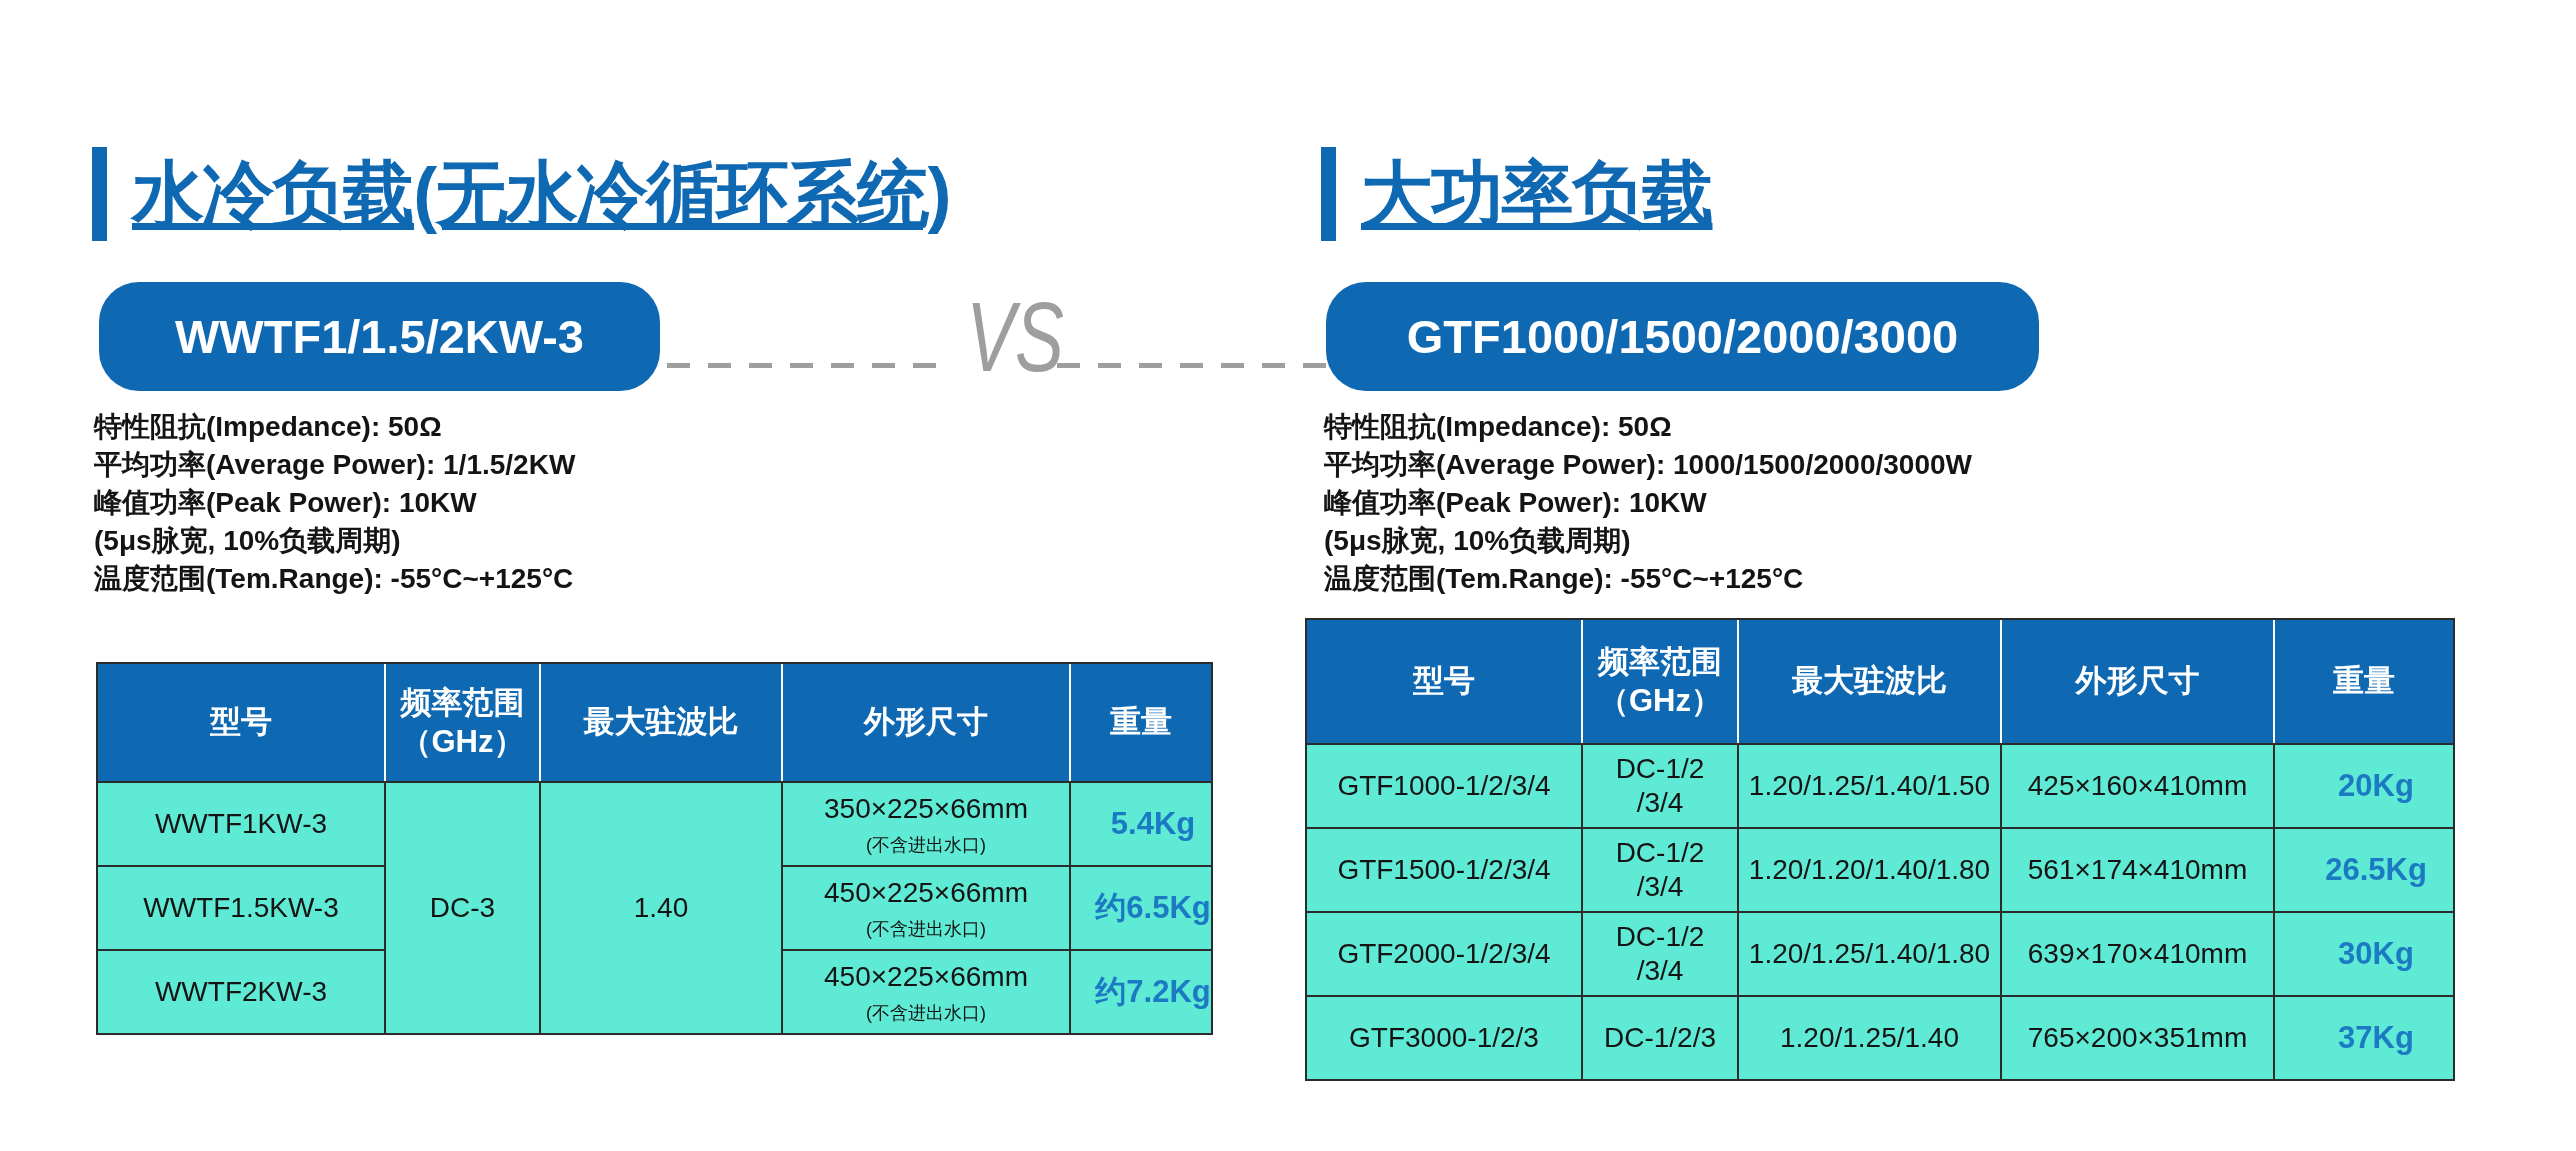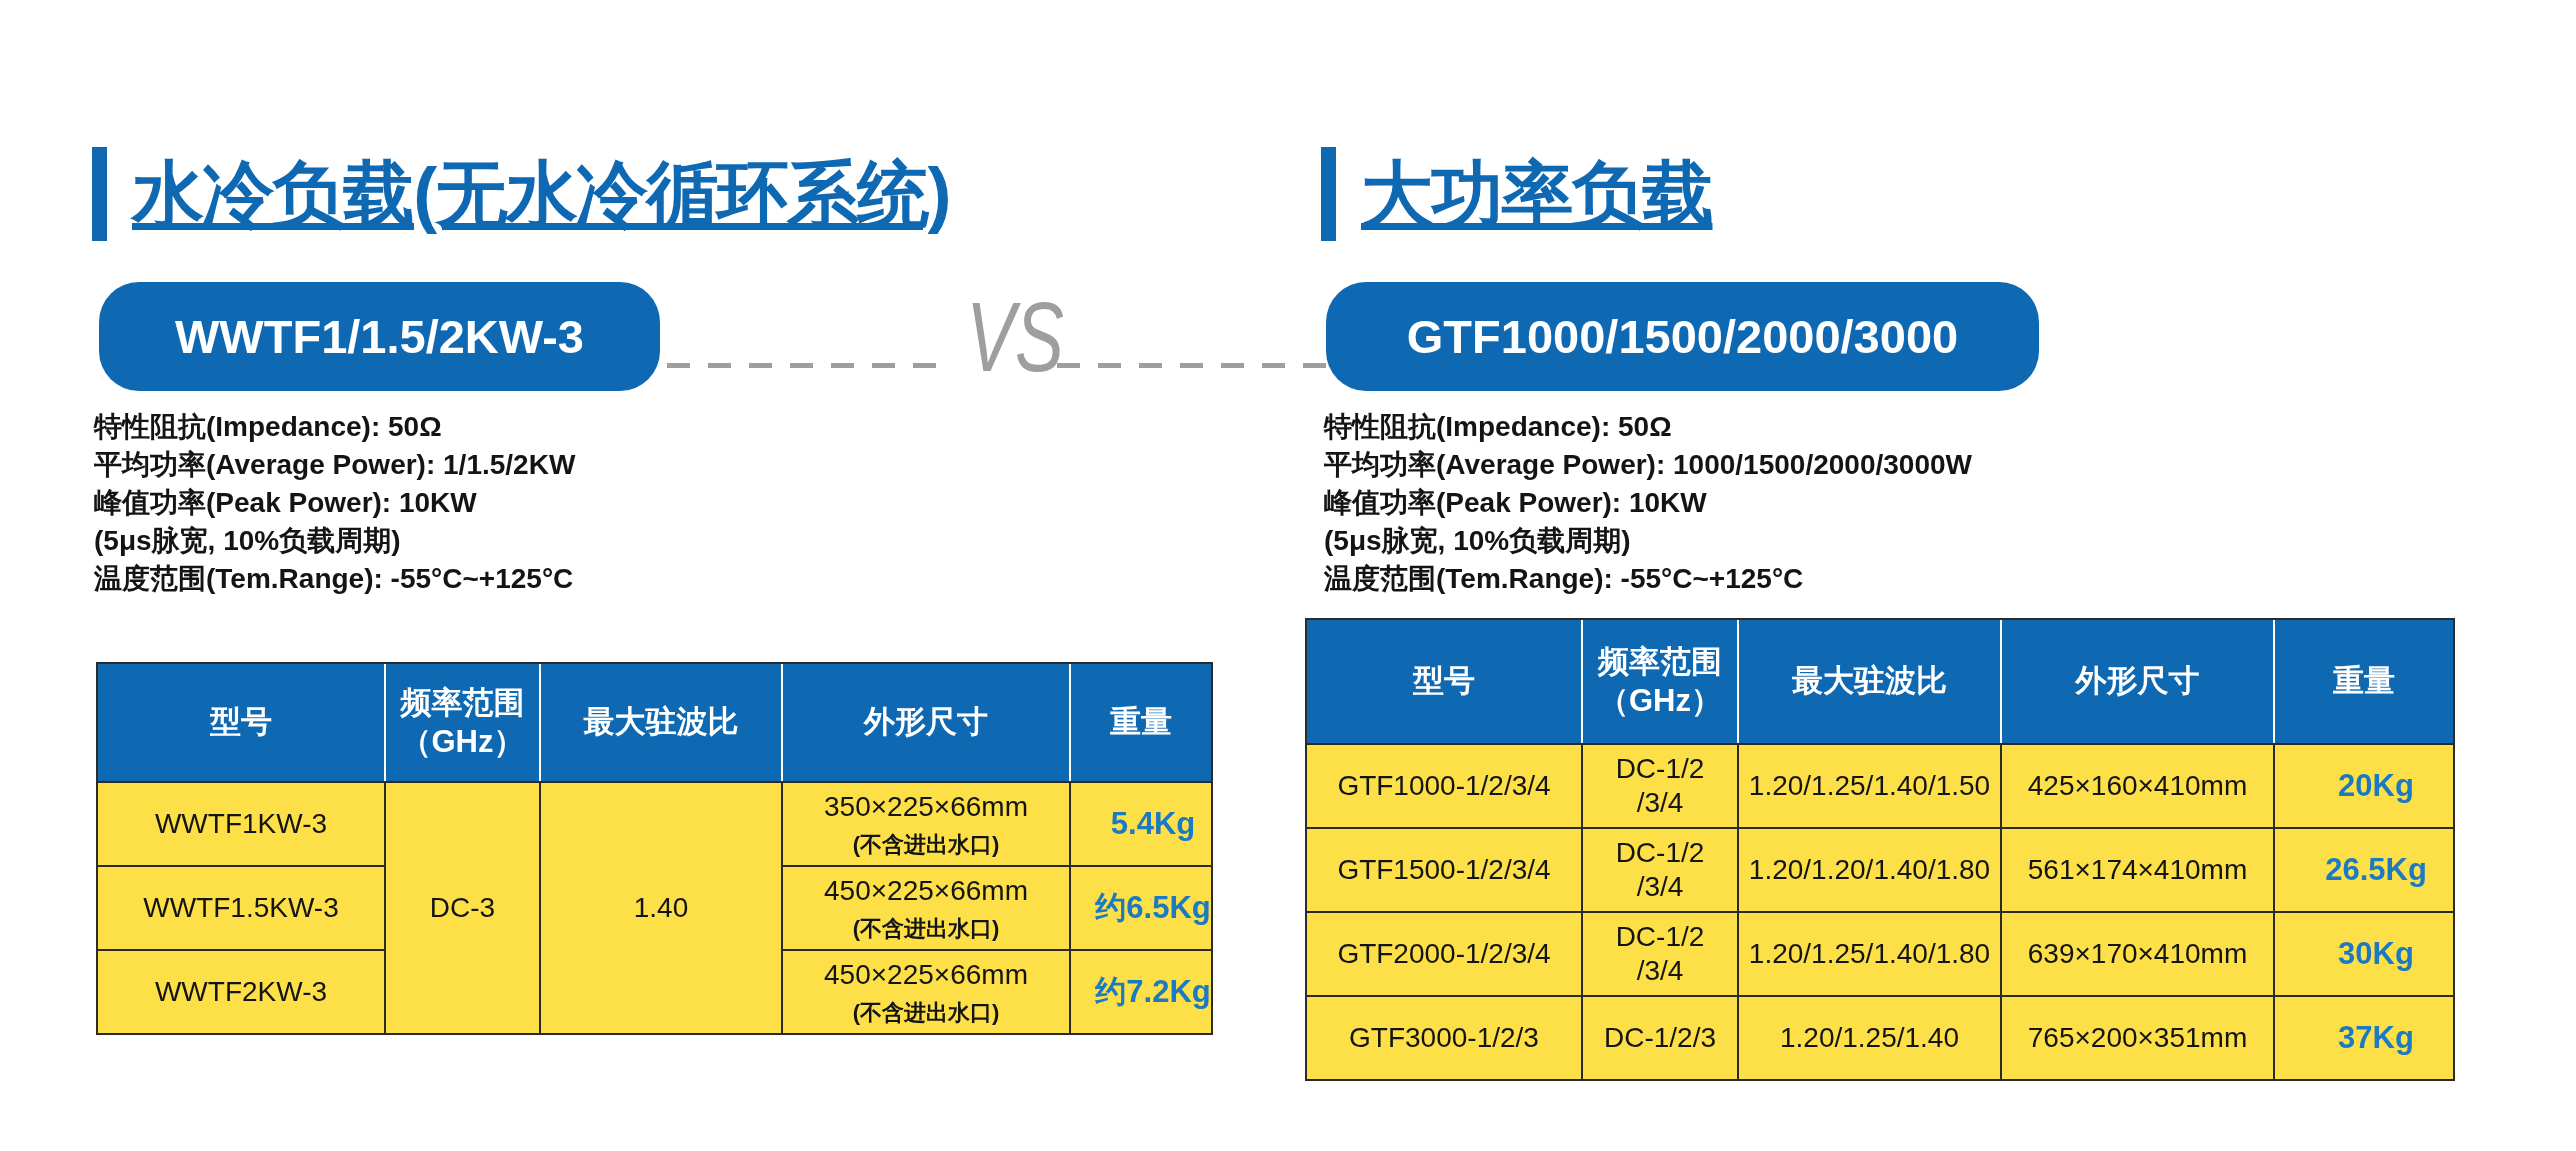--- a/index.html
+++ b/index.html
@@ -42,21 +42,21 @@
     transform:scaleX(0.74);transform-origin:center;
     text-align:center;font-weight:400;
   }
   
   .specs{position:absolute;font-size:28px;line-height:38px;color:var(--ink);font-weight:600;}
   .specs div{white-space:nowrap;}
   
   .tbl{
     position:absolute;display:grid;
     border:2.5px solid var(--line);
-    background:#fde047;box-sizing:content-box;
+    background:#5eead4;box-sizing:content-box;
   }
   .tbl-left{
     left:96px;top:662px;
     grid-template-columns:288px 155px 242px 288px 140px;
     grid-template-rows:117px 84px 84px 84px;
   }
   .tbl-right{
     left:1305px;top:618px;
     grid-template-columns:276px 156px 263px 273px 178px;
     grid-template-rows:123px 84px 84px 84px 84px;
@@ -71,21 +71,21 @@
     border-right:2.5px solid #ffffff;
   }
   .th.last{border-right:none;}
   .td{
     font-size:28px;color:var(--ink);
     border-right:2.5px solid var(--line);
     border-top:2.5px solid var(--line);
     line-height:1.2;
   }
   .td.lastcol{border-right:none;}
-  .size-note{font-size:22px;margin-top:9px;font-weight:bold;}
+  .size-note{font-size:18px;margin-top:9px;}
   .weight{color:var(--weight-blue);font-weight:700;font-size:31px;padding-left:24px;}
   .freq-multiline{white-space:pre-line;}
   
   .lf-m0{grid-column:1;grid-row:2;} .lf-m1{grid-column:1;grid-row:3;} .lf-m2{grid-column:1;grid-row:4;}
   .lf-freq{grid-column:2;grid-row:2 / span 3;}
   .lf-vswr{grid-column:3;grid-row:2 / span 3;}
   .lf-s0{grid-column:4;grid-row:2;} .lf-s1{grid-column:4;grid-row:3;} .lf-s2{grid-column:4;grid-row:4;}
   .lf-w0{grid-column:5;grid-row:2;} .lf-w1{grid-column:5;grid-row:3;} .lf-w2{grid-column:5;grid-row:4;}
 </style>
 </head>

